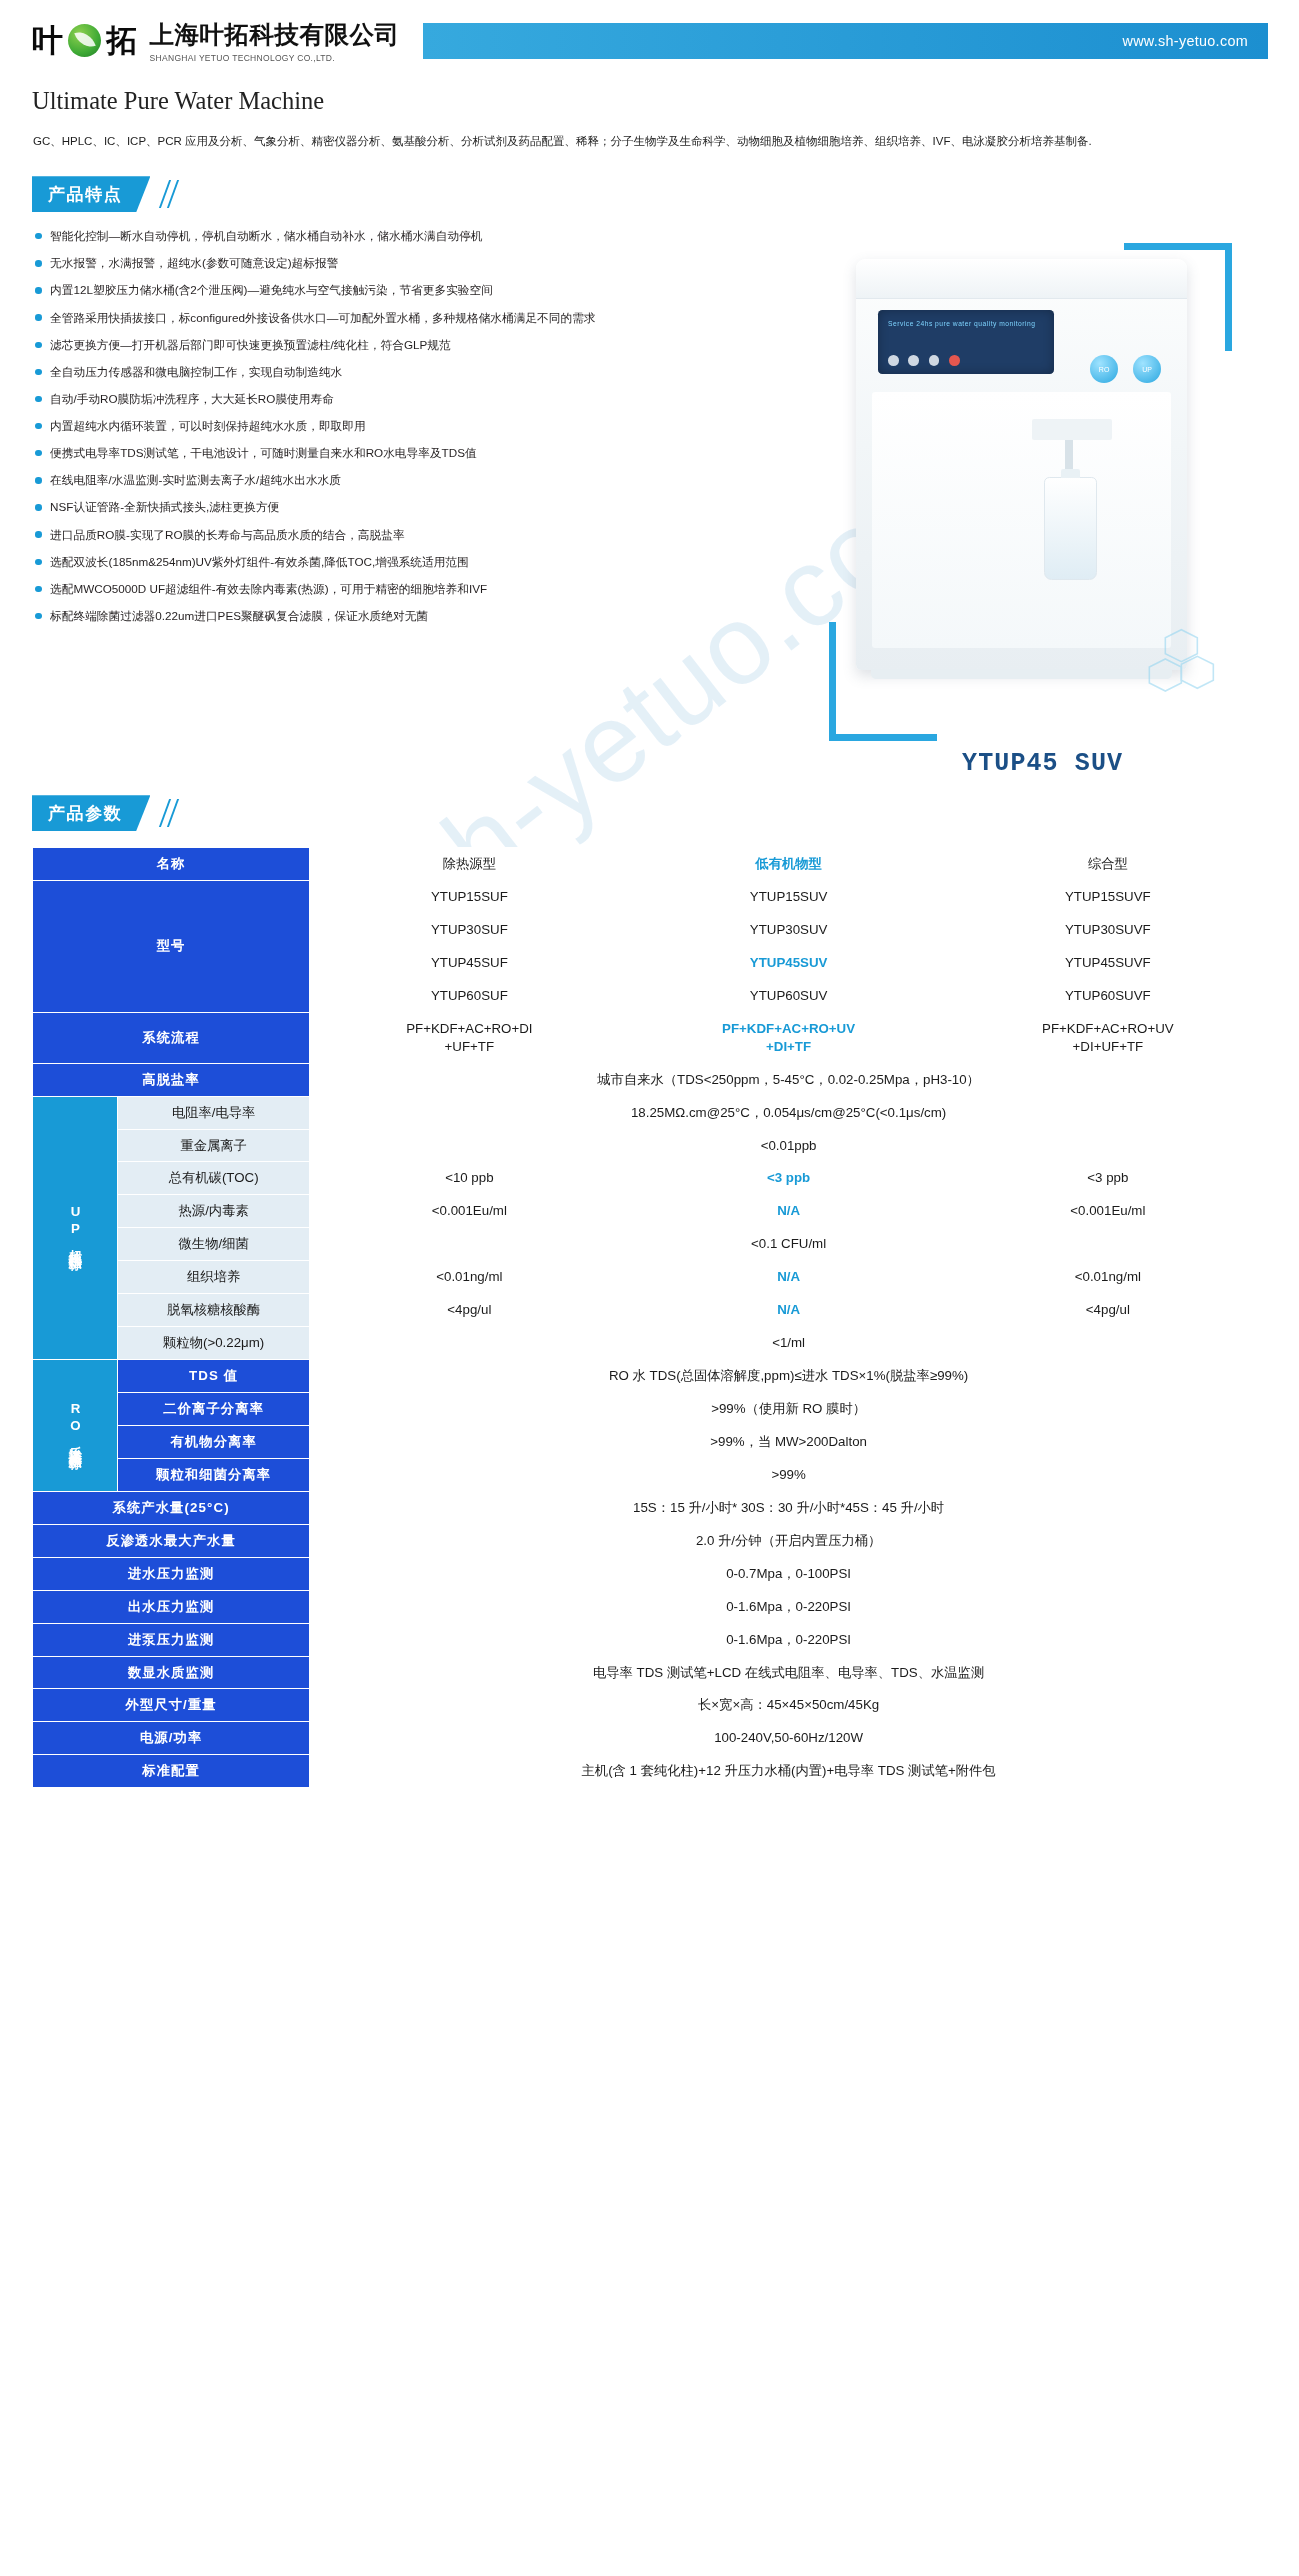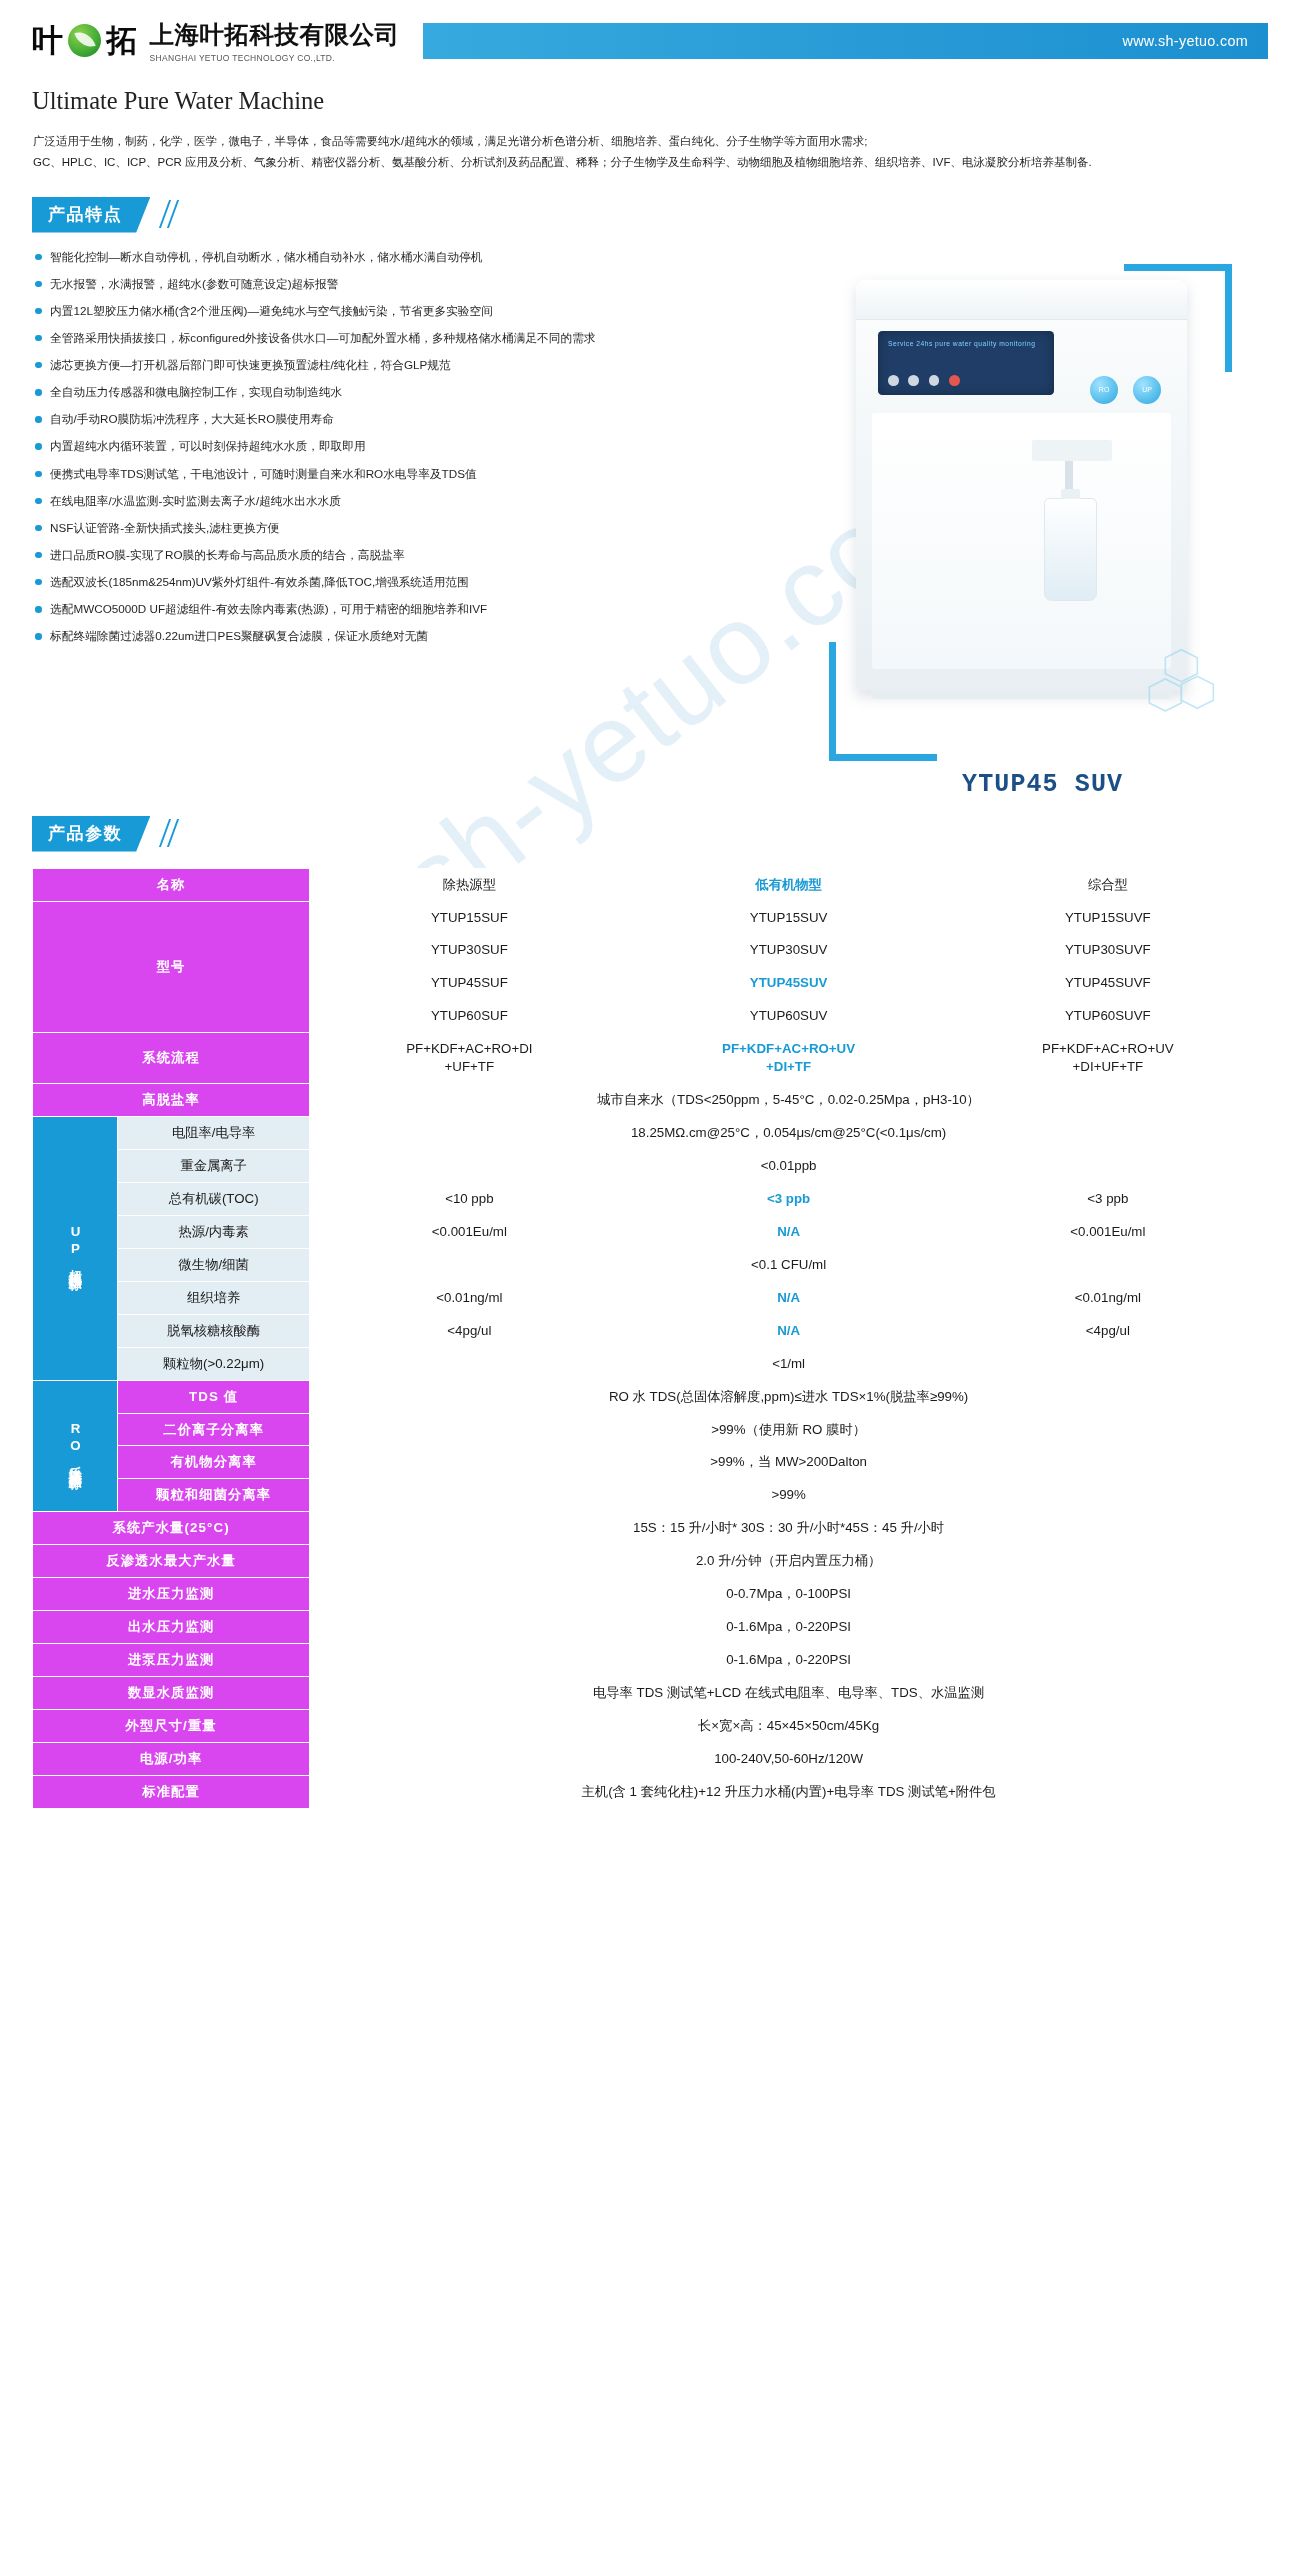--- a/index.html
+++ b/index.html
@@ -162,21 +162,21 @@
   .table-wrap { padding:16px 32px 0 32px; }
   table.spec { border-collapse:collapse; width:1236px; table-layout:fixed; font-size:13.3px; background:rgba(255,255,255,.55); }
   table.spec td, table.spec th {
     border:1.1px solid #ffffff;
     text-align:center; vertical-align:middle;
     padding:7px 3.2px;
     color:#1b1b1b;
     background:#eef4f8;
   }
   table.spec td.head, table.spec th.head {
-    background:#d946ef; color:#ffffff; font-weight:bold; letter-spacing:1.1px;
+    background:#1d4ed8; color:#ffffff; font-weight:bold; letter-spacing:1.1px;
   }
   table.spec td.sidehead {
     background:#189ad6; color:#ffffff; font-weight:bold; letter-spacing:1.1px;
   }
   table.spec td.sub { background:#e3edf4; }
   table.spec td.val { background:#ffffff; }
   table.spec td.hl { color:#189ad6; font-weight:bold; background:#ffffff; }
   .vert-label { writing-mode:vertical-rl; text-orientation:upright; letter-spacing:2.1px; display:inline-block; line-height:1.2; font-size:13.3px; }
   .cellwrap { white-space:pre-line; line-height:1.35; }
 </style>
@@ -203,21 +203,20 @@
         <span class="header-url">www.sh-yetuo.com</span>
       </div>
     </div>
 
     
     <div class="title-wrap">
       <div class="title-en">Ultimate Pure Water Machine</div>
     </div>
 
     <div class="intro">
-      <p>广泛适用于生物，制药，化学，医学，微电子，半导体，食品等需要纯水/超纯水的领域，满足光谱分析色谱分析、细胞培养、蛋白纯化、分子生物学等方面用水需求;</p>
       <p>GC、HPLC、IC、ICP、PCR 应用及分析、气象分析、精密仪器分析、氨基酸分析、分析试剂及药品配置、稀释；分子生物学及生命科学、动物细胞及植物细胞培养、组织培养、IVF、电泳凝胶分析培养基制备.</p>
     </div>
 
     
     <div class="section-head">
       <span class="bg">产品特点</span>
       <span class="slash">
           <i></i>
           <i></i>
         </span>

